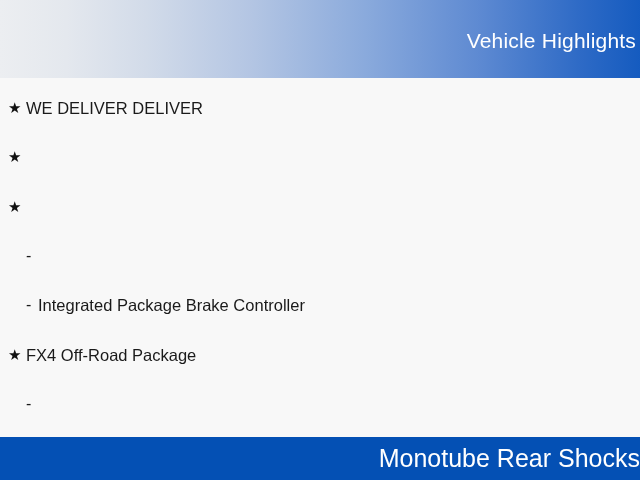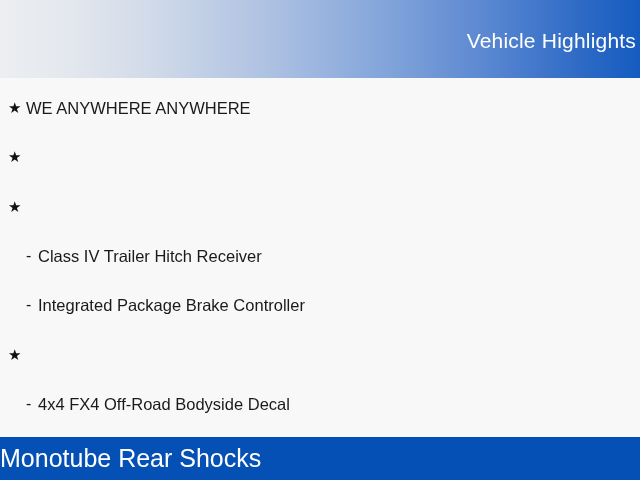--- a/index.html
+++ b/index.html
@@ -97,21 +97,21 @@
   
   .footer-banner {
     position: absolute;
     left: 0;
     top: 437px;
     width: 640px;
     height: 43px;
     background: #0450b4;
     display: flex;
     align-items: center;
-    justify-content: flex-start;
+    justify-content: flex-end;
   }
   .footer-text {
     font-size: 25px;
     line-height: 29px;
     color: #ffffff;
     white-space: nowrap;
   }
 </style>
 </head>
 <body>
@@ -119,48 +119,47 @@
 <div class="slide">
 
   <div class="header">
     <div class="header-title">Vehicle Highlights</div>
   </div>
 
   <div class="highlights">
 
     <div class="hl-row level-1" style="top:18px">
       <span class="bullet-star">★</span>
-      <span class="hl-text">WE ANYWHERE ANYWHERE</span>
+      <span class="hl-text">WE DELIVER DELIVER</span>
     </div>
 
     <div class="hl-row level-1" style="top:67px">
       <span class="bullet-star">★</span>
     </div>
 
     <div class="hl-row level-1" style="top:117px">
       <span class="bullet-star">★</span>
     </div>
 
     <div class="hl-row level-2" style="top:166px">
       <span class="bullet-dash">-</span>
-      <span class="hl-text">Class IV Trailer Hitch Receiver</span>
     </div>
 
     <div class="hl-row level-2" style="top:215px">
       <span class="bullet-dash">-</span>
       <span class="hl-text">Integrated Package Brake Controller</span>
     </div>
 
     <div class="hl-row level-1" style="top:265px">
       <span class="bullet-star">★</span>
+      <span class="hl-text">FX4 Off-Road Package</span>
     </div>
 
     <div class="hl-row level-2" style="top:314px">
       <span class="bullet-dash">-</span>
-      <span class="hl-text">4x4 FX4 Off-Road Bodyside Decal</span>
     </div>
 
   </div>
 
   <div class="footer-banner">
     <div class="footer-text">Monotube Rear Shocks</div>
   </div>
 
 </div>
 

